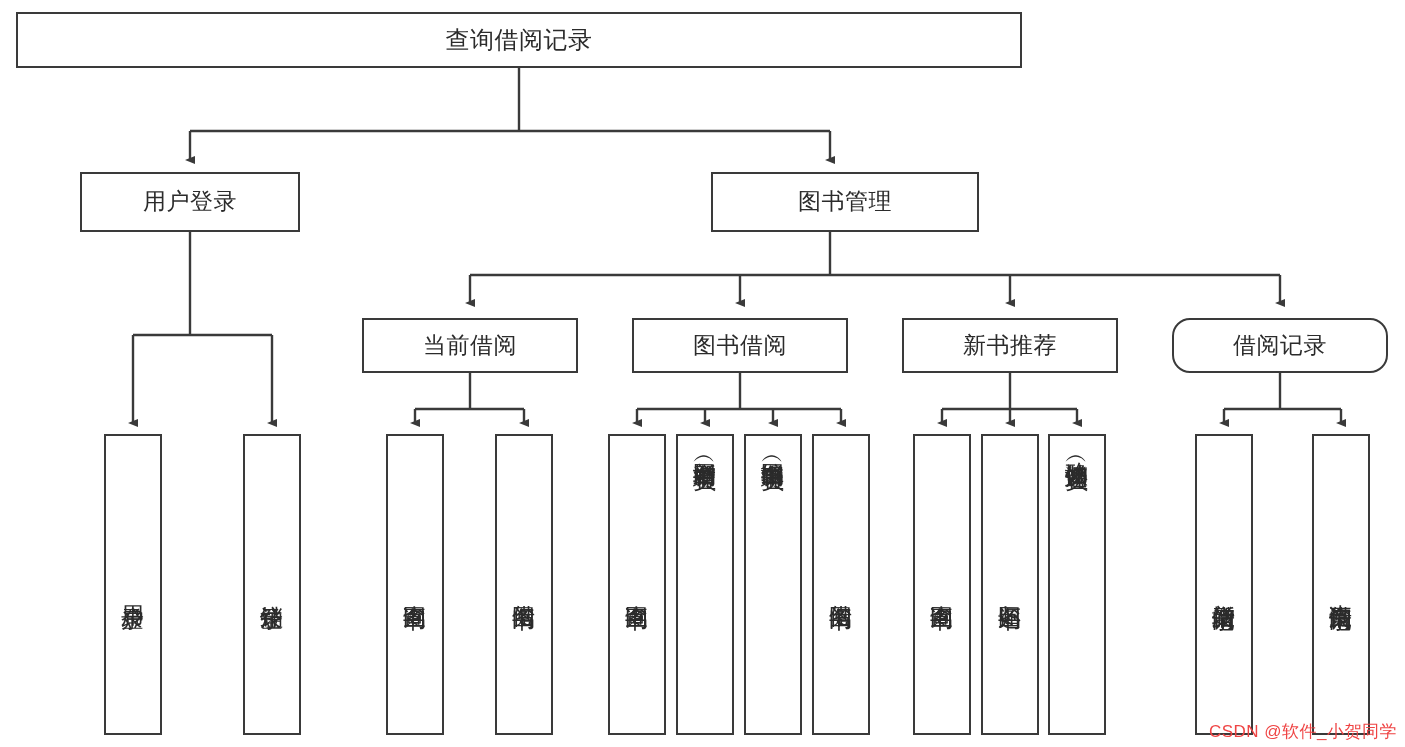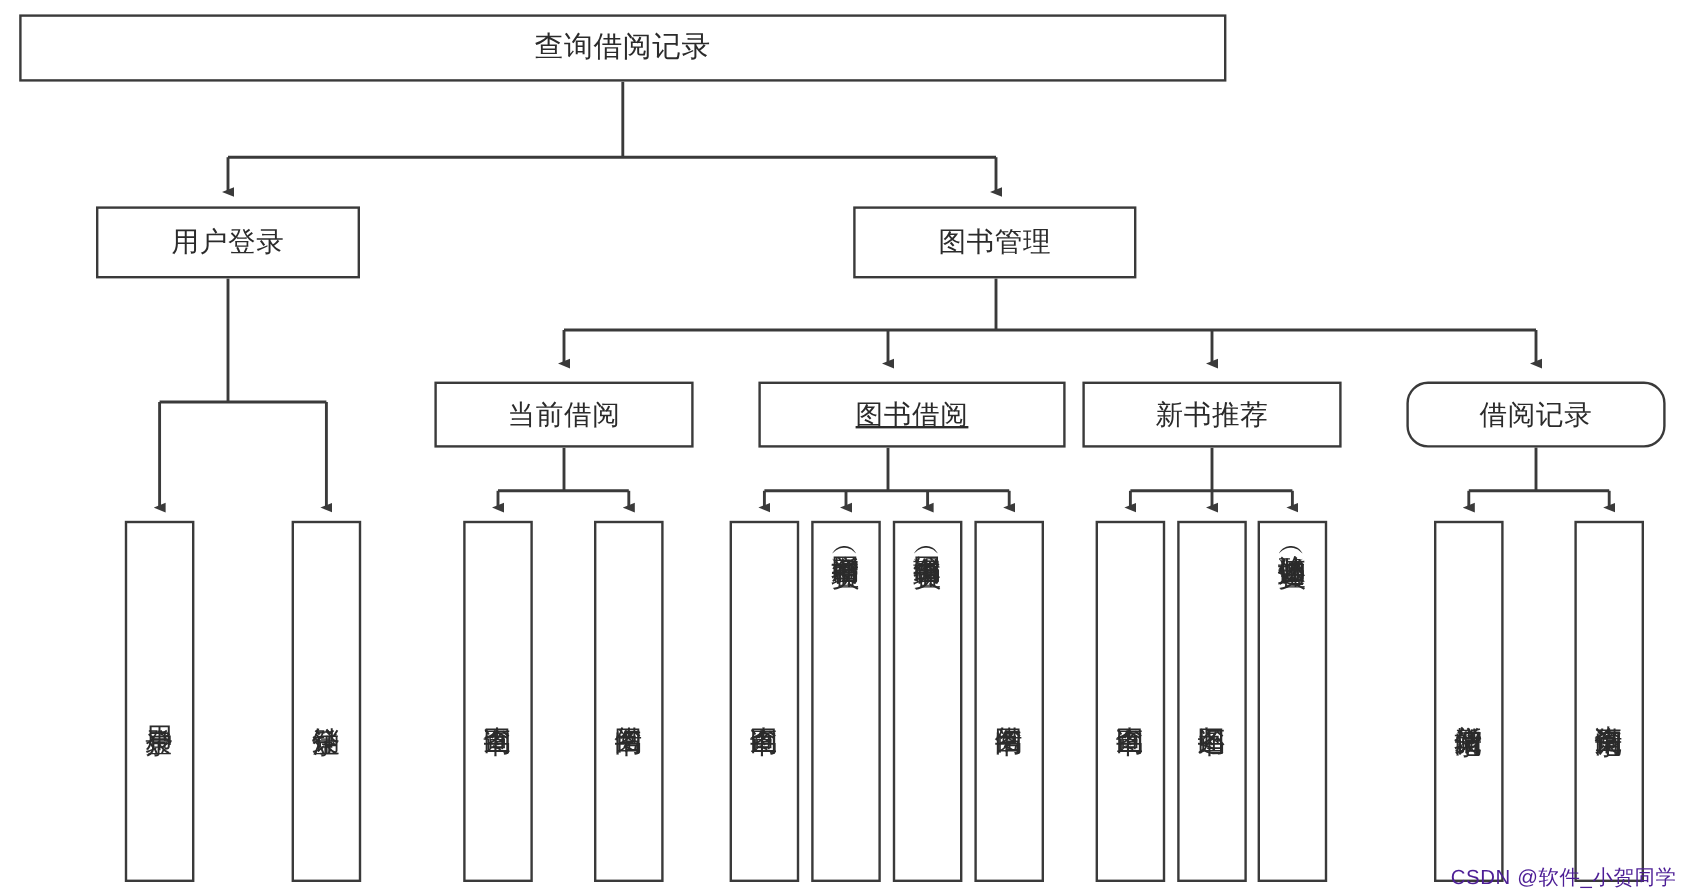--- a/index.html
+++ b/index.html
@@ -65,21 +65,21 @@
     margin-bottom: auto;
   }
   .v-node.center {
     align-items: center;
   }
   .watermark {
     position: absolute;
     right: 8px;
     bottom: 4px;
     font-size: 17px;
-    color: #4c1d95;
+    color: #ef4444;
     letter-spacing: 0.5px;
     white-space: nowrap;
   }
 </style>
 </head>
 <body>
 
 <div id="canvas">
 
   <svg class="wires" viewBox="0 0 1405 747">
@@ -133,29 +133,29 @@
   </svg>
 
   <div class="node h-node root" style="left:16px; top:12px; width:1006px; height:56px;">
     <span class="node-label">查询借阅记录</span>
   </div>
 
   <div class="node h-node" style="left:80px; top:172px; width:220px; height:60px;">
     <span class="node-label">用户登录</span>
   </div>
 
-  <div class="node h-node" style="left:711px; top:172px; width:236px; height:60px;">
+  <div class="node h-node" style="left:711px; top:172px; width:268px; height:60px;">
     <span class="node-label">图书管理</span>
   </div>
 
   <div class="node h-node" style="left:362px; top:318px; width:216px; height:55px;">
     <span class="node-label">当前借阅</span>
   </div>
 
-  <div class="node h-node" style="left:632px; top:318px; width:256px; height:55px;text-decoration:underline;">
+  <div class="node h-node" style="left:632px; top:318px; width:216px; height:55px;">
     <span class="node-label">图书借阅</span>
   </div>
 
   <div class="node h-node" style="left:902px; top:318px; width:216px; height:55px;">
     <span class="node-label">新书推荐</span>
   </div>
 
   <div class="node h-node" style="left:1172px; top:318px; width:216px; height:55px;border-radius:18px;">
     <span class="node-label">借阅记录</span>
   </div>

